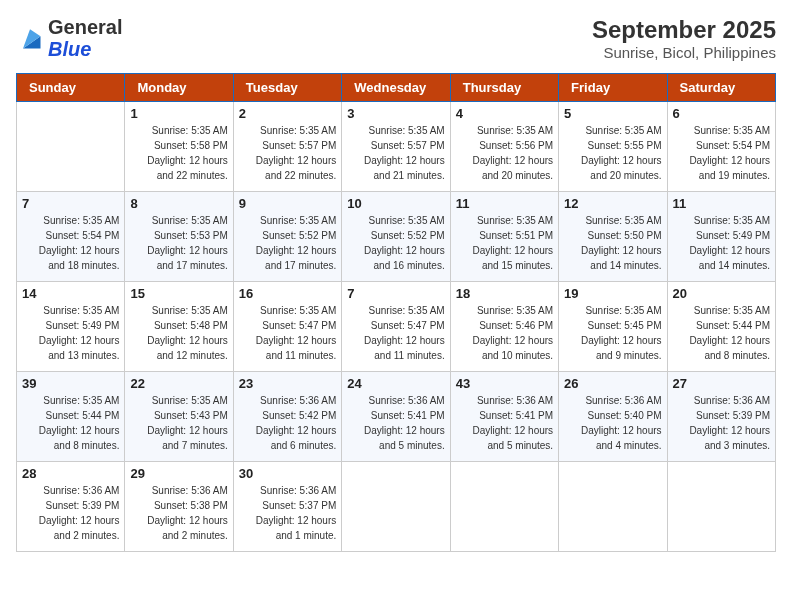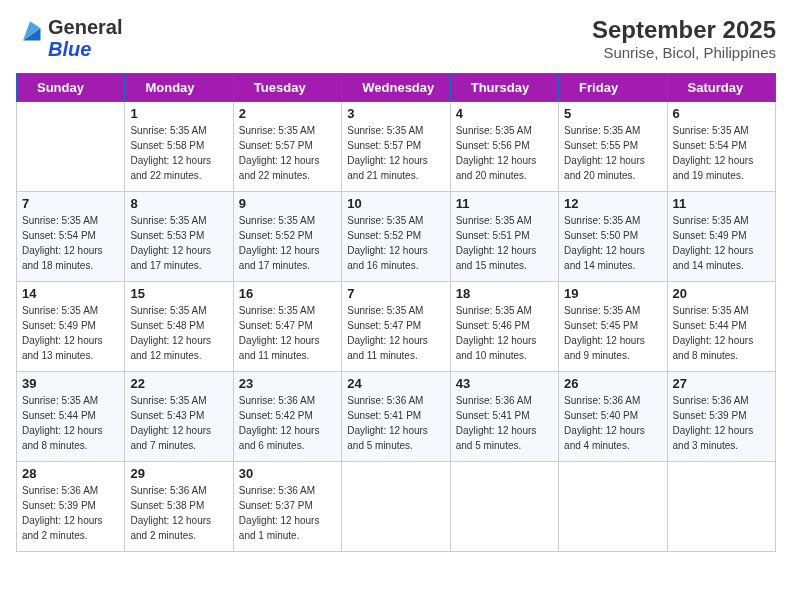--- a/index.html
+++ b/index.html
@@ -11,21 +11,21 @@
       padding: 16px;
     }
     .header {
       display: flex;
       justify-content: space-between;
       align-items: flex-start;
       margin-bottom: 12px;
     }
     .logo {
       display: flex;
-      align-items: flex-start;
+      align-items: center;
       gap: 4px;
     }
     .logo-text {
       font-size: 20px;
       font-weight: bold;
       color: #333;
       line-height: 1.1;
     }
     .logo-text span { display: block; }
     .logo-text span.blue { color: #1d4ed8; font-style: italic; }
@@ -42,25 +42,25 @@
     .subtitle {
       font-size: 15px;
       color: #555;
     }
     table {
       width: 100%;
       border-collapse: collapse;
       table-layout: fixed;
     }
     thead tr th {
-      background: #a21caf;
+      background: #c2410c;
       color: #fff;
       font-size: 13px;
       font-weight: bold;
-      padding: 6px 20px;
+      padding: 6px 12px;
       text-align: left;
       border: 1px solid #1a6abf;
     }
     tbody tr td {
       border: 1px solid #ccc;
       vertical-align: top;
       padding: 4px 5px;
       font-size: 10.5px;
       color: #333;
       min-height: 80px;
@@ -72,20 +72,21 @@
       font-size: 13px;
       font-weight: bold;
       color: #222;
       display: block;
       margin-bottom: 2px;
     }
     .day-info {
       font-size: 10px;
       color: #333;
       line-height: 1.5;
+      text-align: right;
     }
     .empty { background: #fff !important; }
   </style>
 </head>
 <body>
 
 <div class="header">
   <div class="logo">
     <svg class="logo-icon" viewBox="0 0 32 32" xmlns="http://www.w3.org/2000/svg">
       <polygon points="8,28 28,14 28,28" fill="#1a6abf"></polygon>

